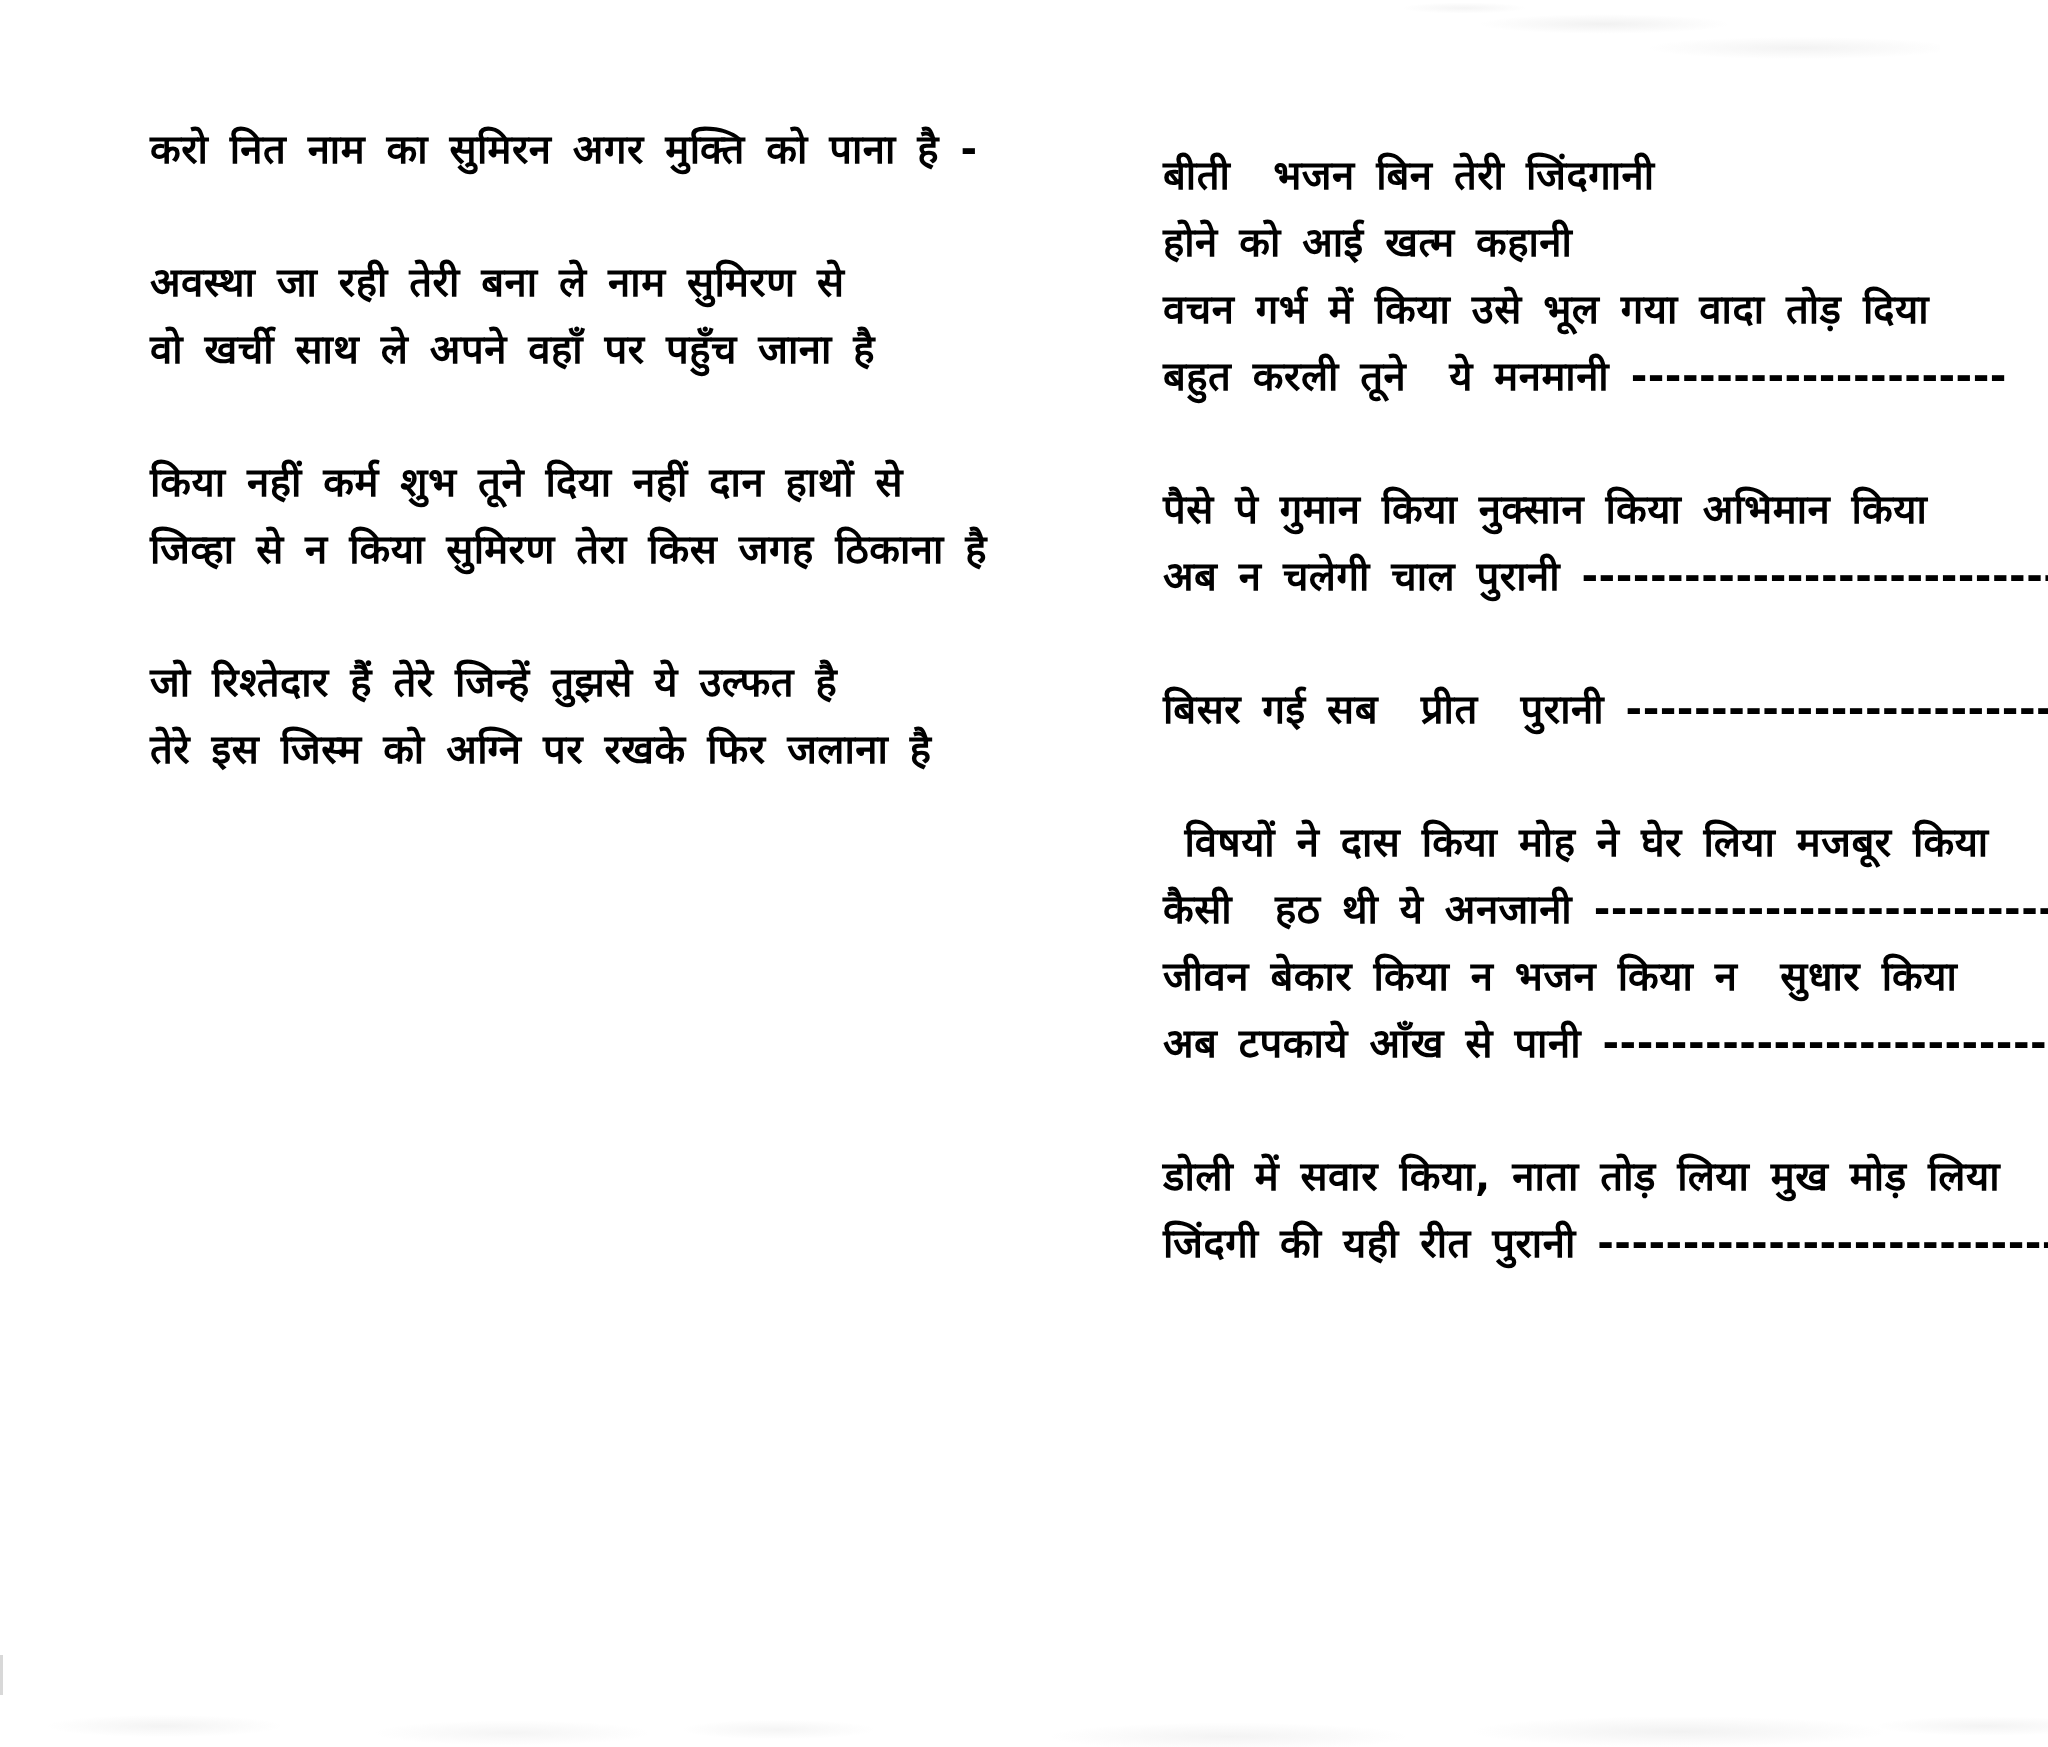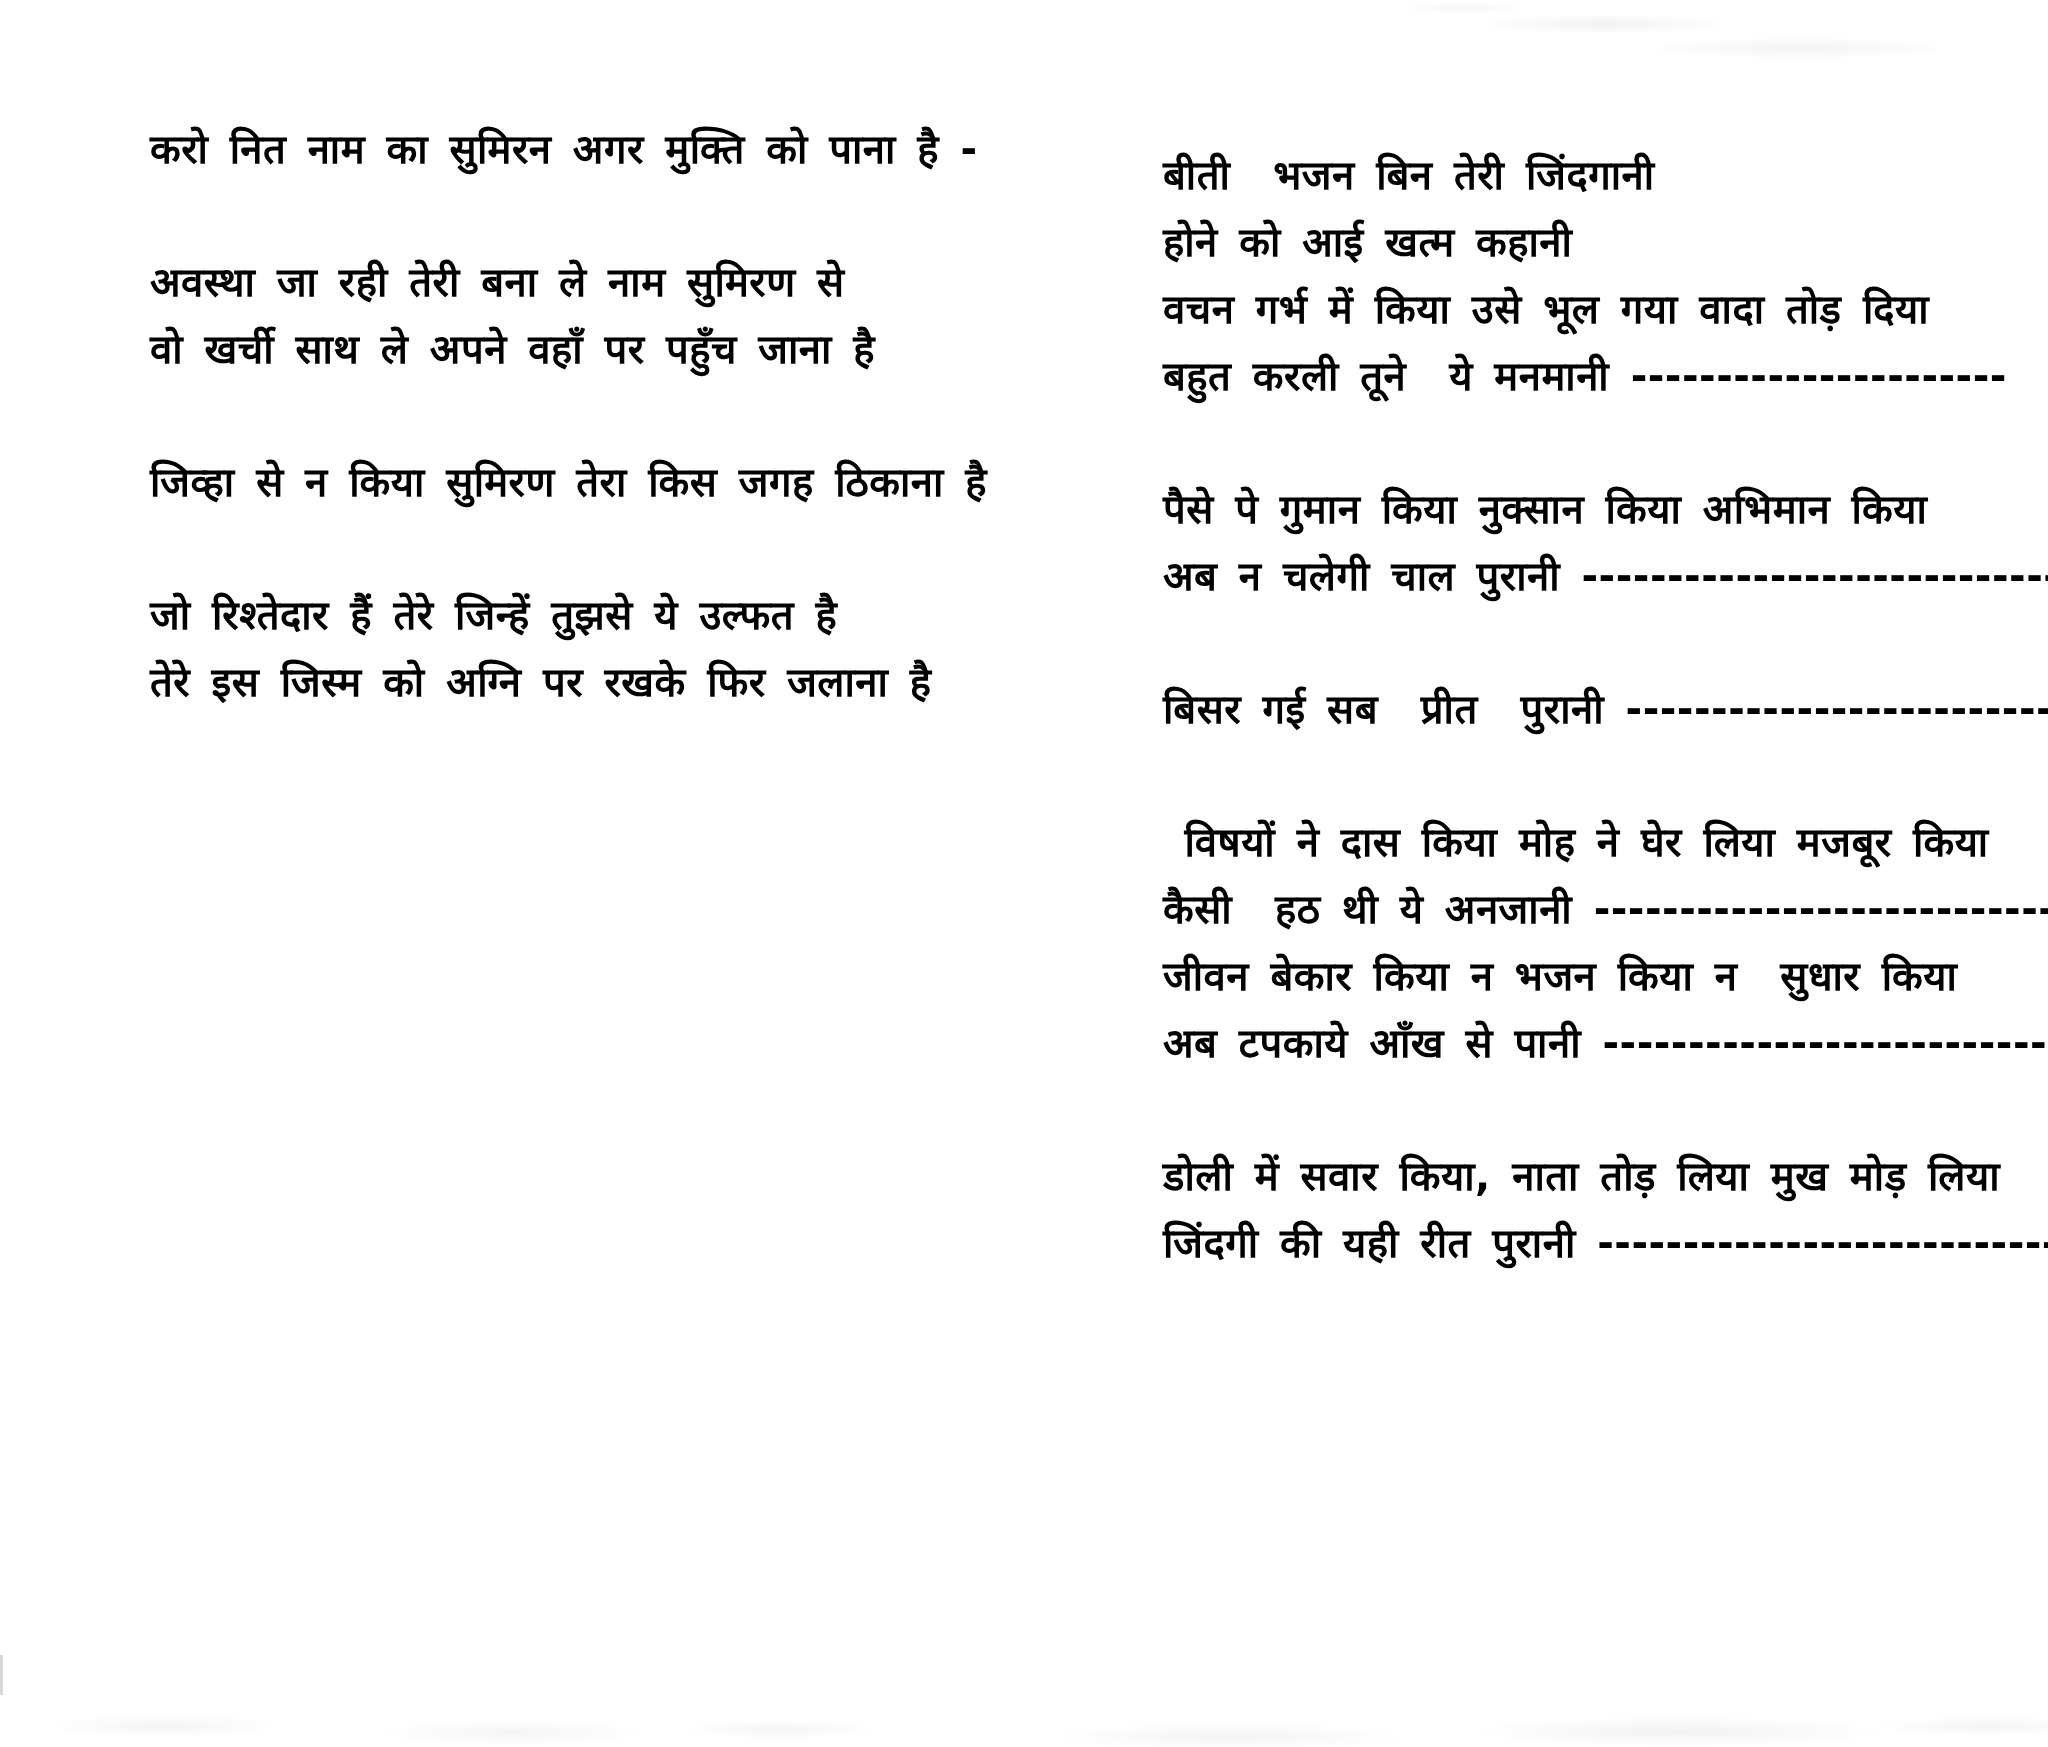--- a/index.html
+++ b/index.html
@@ -70,20 +70,21 @@
 
   <div class="column column-left">
     <div class="stanza">
       <div class="poem-line">करो नित नाम का सुमिरन अगर मुक्ति को पाना है -</div>
     </div>
     <div class="stanza">
       <div class="poem-line">अवस्था जा रही तेरी बना ले नाम सुमिरण से</div>
       <div class="poem-line">वो खर्ची साथ ले अपने वहाँ पर पहुँच जाना है</div>
     </div>
     <div class="stanza">
+      <div class="poem-line">किया नहीं कर्म शुभ तूने दिया नहीं दान हाथों से</div>
       <div class="poem-line">जिव्हा से न किया सुमिरण तेरा किस जगह ठिकाना है</div>
     </div>
     <div class="stanza">
     </div>
     <div class="stanza">
       <div class="poem-line">जो रिश्तेदार हैं तेरे जिन्हें तुझसे ये उल्फत है</div>
       <div class="poem-line">तेरे इस जिस्म को अग्नि पर रखके फिर जलाना है</div>
     </div>
   </div>
 

